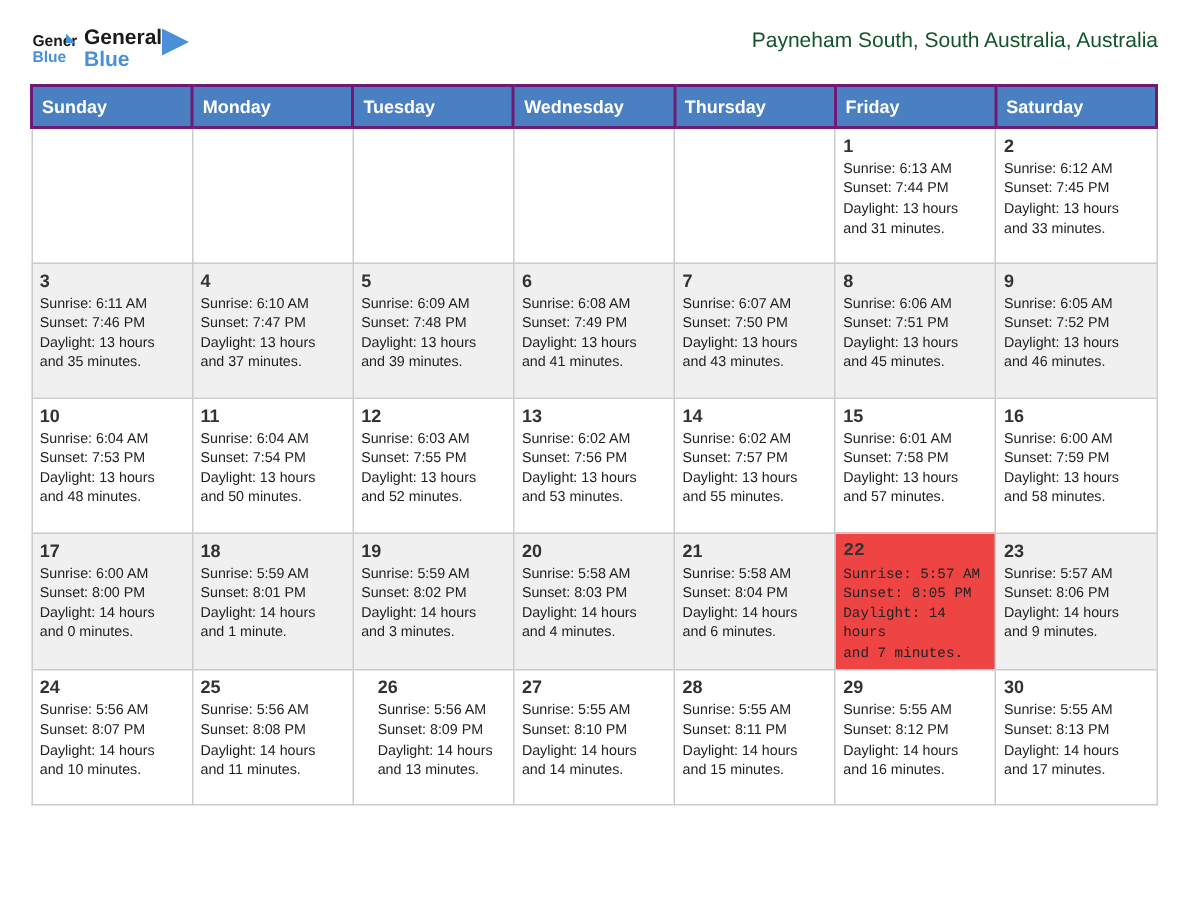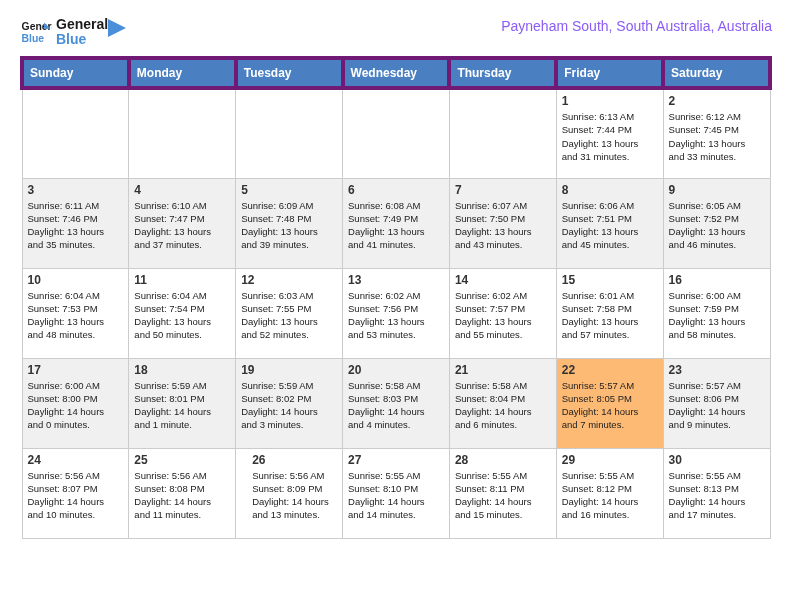--- a/index.html
+++ b/index.html
@@ -31,36 +31,36 @@
     .title-section {
       text-align: right;
     }
     .month-title {
       font-size: 32px;
       font-weight: normal;
       color: #1a1a1a;
     }
     .location {
       font-size: 14px;
-      color: #8b5cf6;
+      color: #14532d;
       margin-top: 2px;
     }
     .calendar {
       width: 100%;
       border-collapse: collapse;
       border: 1px solid #ccc;
     }
     .calendar th {
       background: #4a7fc1;
       color: #fff;
       font-size: 12px;
       font-weight: bold;
       padding: 6px 6px;
       text-align: left;
-      border: 4px solid #701a75;
+      border: 2px solid #701a75;
     }
     .calendar td {
       width: 14.28%;
       vertical-align: top;
       border: 1px solid #ccc;
       padding: 4px 5px;
       font-size: 10px;
       color: #333;
       background: #fff;
       height: 90px;
@@ -276,21 +276,21 @@
 Daylight: 14 hours
 and 4 minutes.</div>
           </td>
           <td style="background: rgb(240, 240, 240);">
             <div class="day-num">21</div>
             <div class="day-info" style="white-space: pre-line;">Sunrise: 5:58 AM
 Sunset: 8:04 PM
 Daylight: 14 hours
 and 6 minutes.</div>
           </td>
-          <td style="background: #fdba74;">
+          <td style="background: #ef4444; font-family: Liberation Mono, monospace;">
             <div class="day-num">22</div>
             <div class="day-info" style="white-space: pre-line;">Sunrise: 5:57 AM
 Sunset: 8:05 PM
 Daylight: 14 hours
 and 7 minutes.</div>
           </td>
           <td style="background: rgb(240, 240, 240);">
             <div class="day-num">23</div>
             <div class="day-info" style="white-space: pre-line;">Sunrise: 5:57 AM
 Sunset: 8:06 PM

